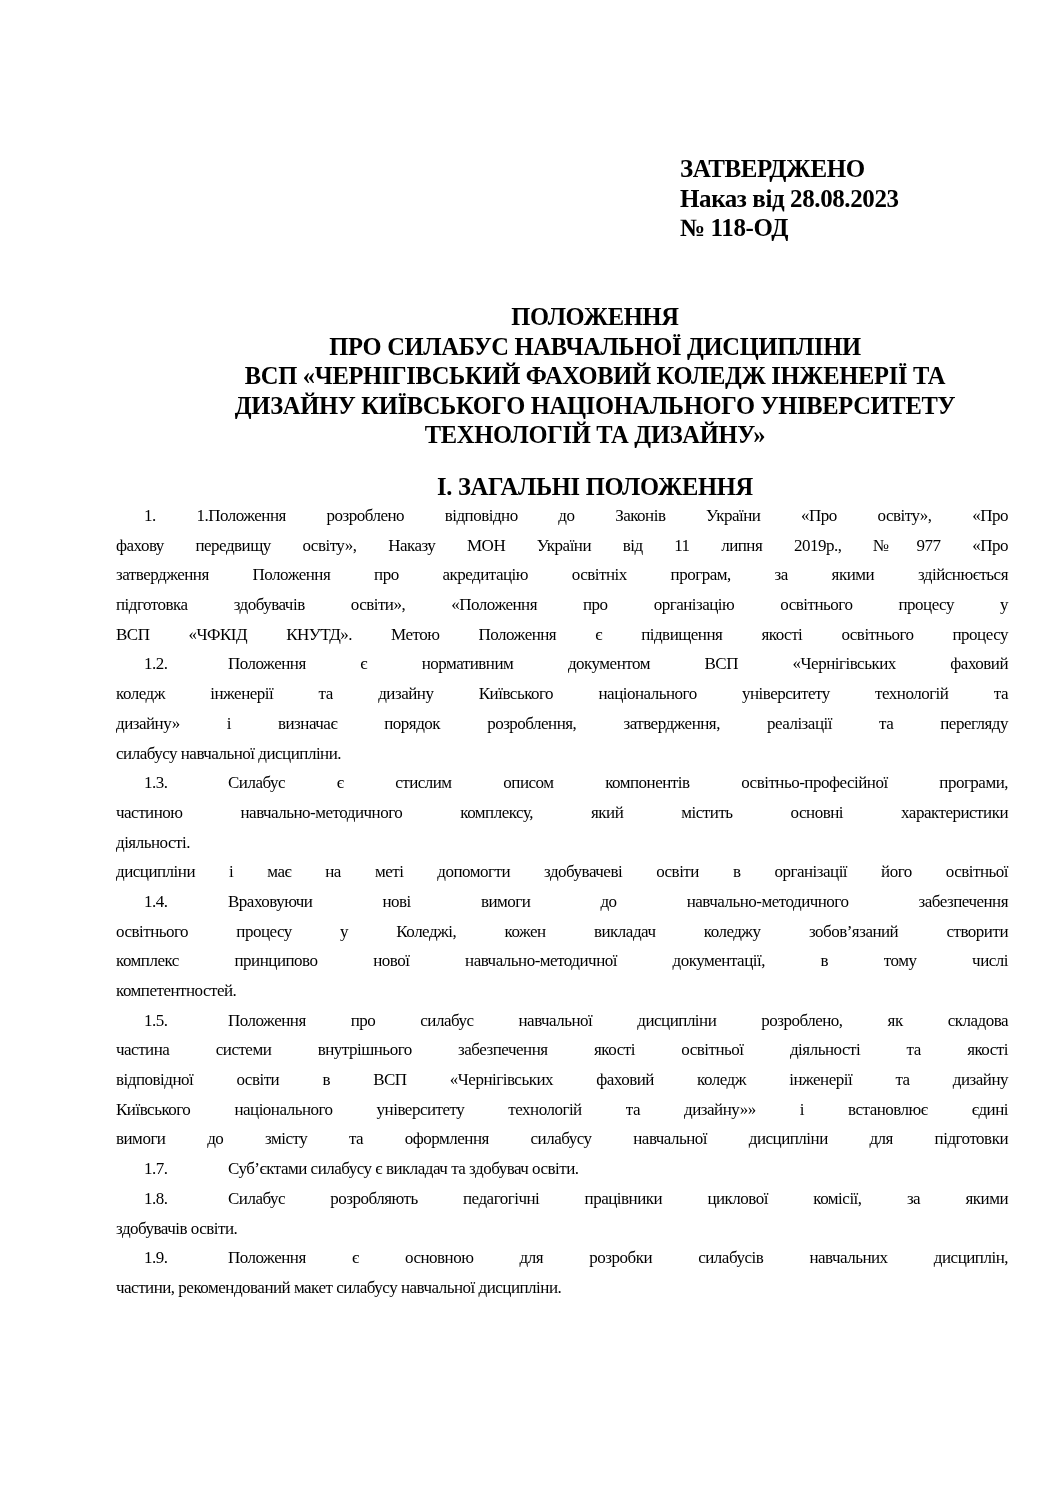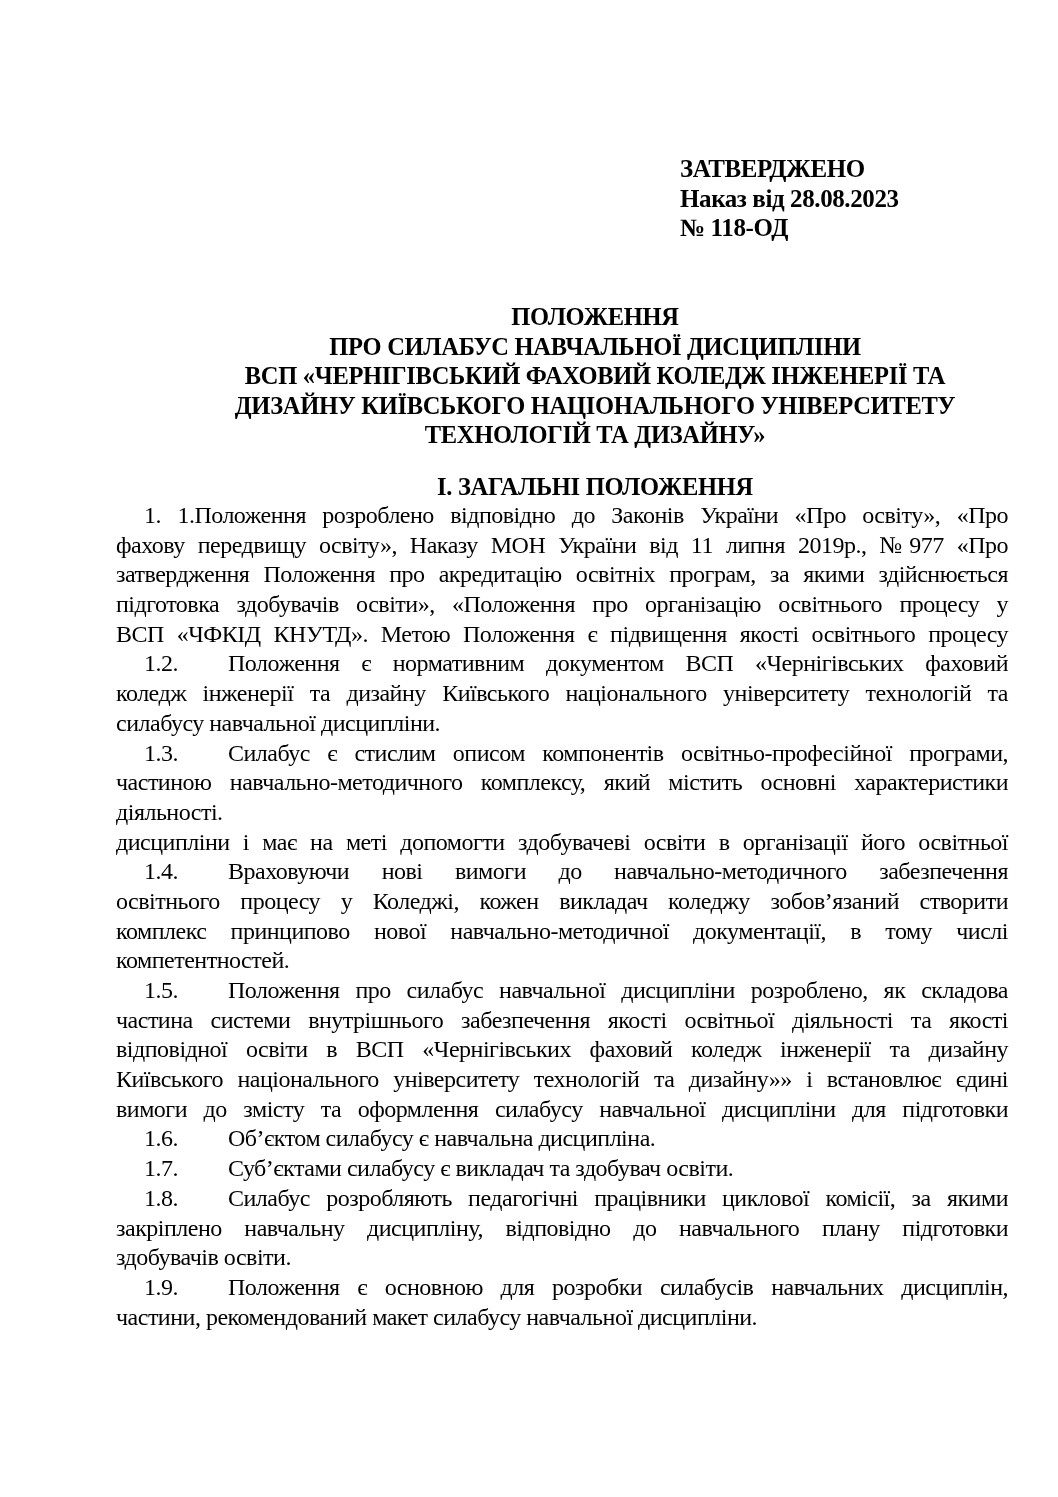--- a/index.html
+++ b/index.html
@@ -22,21 +22,21 @@
       letter-spacing: -0.3px;
     }
     .title div { white-space: nowrap; }
     .section-heading {
       position: absolute; left: 100px; width: 990px; top: 424px;
       text-align: center; font-weight: bold; font-size: 24.5px; line-height: 29px;
       letter-spacing: -0.3px;
     }
     .body {
       position: absolute; left: 116px; width: 892px; top: 453px;
-      font-size: 24px; line-height: 29.7px; letter-spacing: -0.5px;
+      font-size: 17px; line-height: 29.7px; letter-spacing: -0.5px;
     }
     .line { display: block; white-space: nowrap; text-align: justify; text-align-last: justify; height: 29.7px; overflow: visible; }
     .line.last { text-align-last: left; }
     .indent { padding-left: 28px; }
     .num { display: inline-block; width: 84px; }
   </style>
 </head>
 <body>
 
 <div class="page">
@@ -63,20 +63,21 @@
       <span class="line indent"><span>1. 1.</span><span>Положення розроблено відповідно до Законів України «Про освіту», «Про</span></span>
       <span class="line">фахову передвищу освіту», Наказу МОН України від 11 липня 2019р., №977 «Про</span>
       <span class="line">затвердження Положення про акредитацію освітніх програм, за якими здійснюється</span>
       <span class="line">підготовка здобувачів освіти», «Положення про організацію освітнього процесу у</span>
       <span class="line">ВСП «ЧФКІД КНУТД». Метою Положення є підвищення якості освітнього процесу</span>
     </div>
 
     <div>
       <span class="line indent"><span class="num">1.2.</span><span>Положення є нормативним документом ВСП «Чернігівських фаховий</span></span>
       <span class="line">коледж інженерії та дизайну Київського національного університету технологій та</span>
+      <span class="line">дизайну» і визначає порядок розроблення, затвердження, реалізації та перегляду</span>
       <span class="line last">силабусу навчальної дисципліни.</span>
     </div>
 
     <div>
       <span class="line indent"><span class="num">1.3.</span><span>Силабус є стислим описом компонентів освітньо-професійної програми,</span></span>
       <span class="line">частиною навчально-методичного комплексу, який містить основні характеристики</span>
       <span class="line last">діяльності.</span>
       <span class="line">дисципліни і має на меті допомогти здобувачеві освіти в організації його освітньої</span>
     </div>
 
@@ -88,31 +89,27 @@
     </div>
 
     <div>
       <span class="line indent"><span class="num">1.5.</span><span>Положення про силабус навчальної дисципліни розроблено, як складова</span></span>
       <span class="line">частина системи внутрішнього забезпечення якості освітньої діяльності та якості</span>
       <span class="line">відповідної освіти в ВСП «Чернігівських фаховий коледж інженерії та дизайну</span>
       <span class="line">Київського національного університету технологій та дизайну»» і встановлює єдині</span>
       <span class="line">вимоги до змісту та оформлення силабусу навчальної дисципліни для підготовки</span>
     </div>
 
-    <div>
-      <span class="line indent last"><span class="num">1.6.</span><span>Об’єктом силабусу є навчальна дисципліна.</span></span>
-    </div>
 
     <div>
       <span class="line indent last"><span class="num">1.7.</span><span>Суб’єктами силабусу є викладач та здобувач освіти.</span></span>
     </div>
 
     <div>
       <span class="line indent"><span class="num">1.8.</span><span>Силабус розробляють педагогічні працівники циклової комісії, за якими</span></span>
-      <span class="line">закріплено навчальну дисципліну, відповідно до навчального плану підготовки</span>
       <span class="line last">здобувачів освіти.</span>
     </div>
 
     <div>
       <span class="line indent"><span class="num">1.9.</span><span>Положення є основною для розробки силабусів навчальних дисциплін,</span></span>
       <span class="line last">частини, рекомендований макет силабусу навчальної дисципліни.</span>
     </div>
 
   </div>
 </div>

